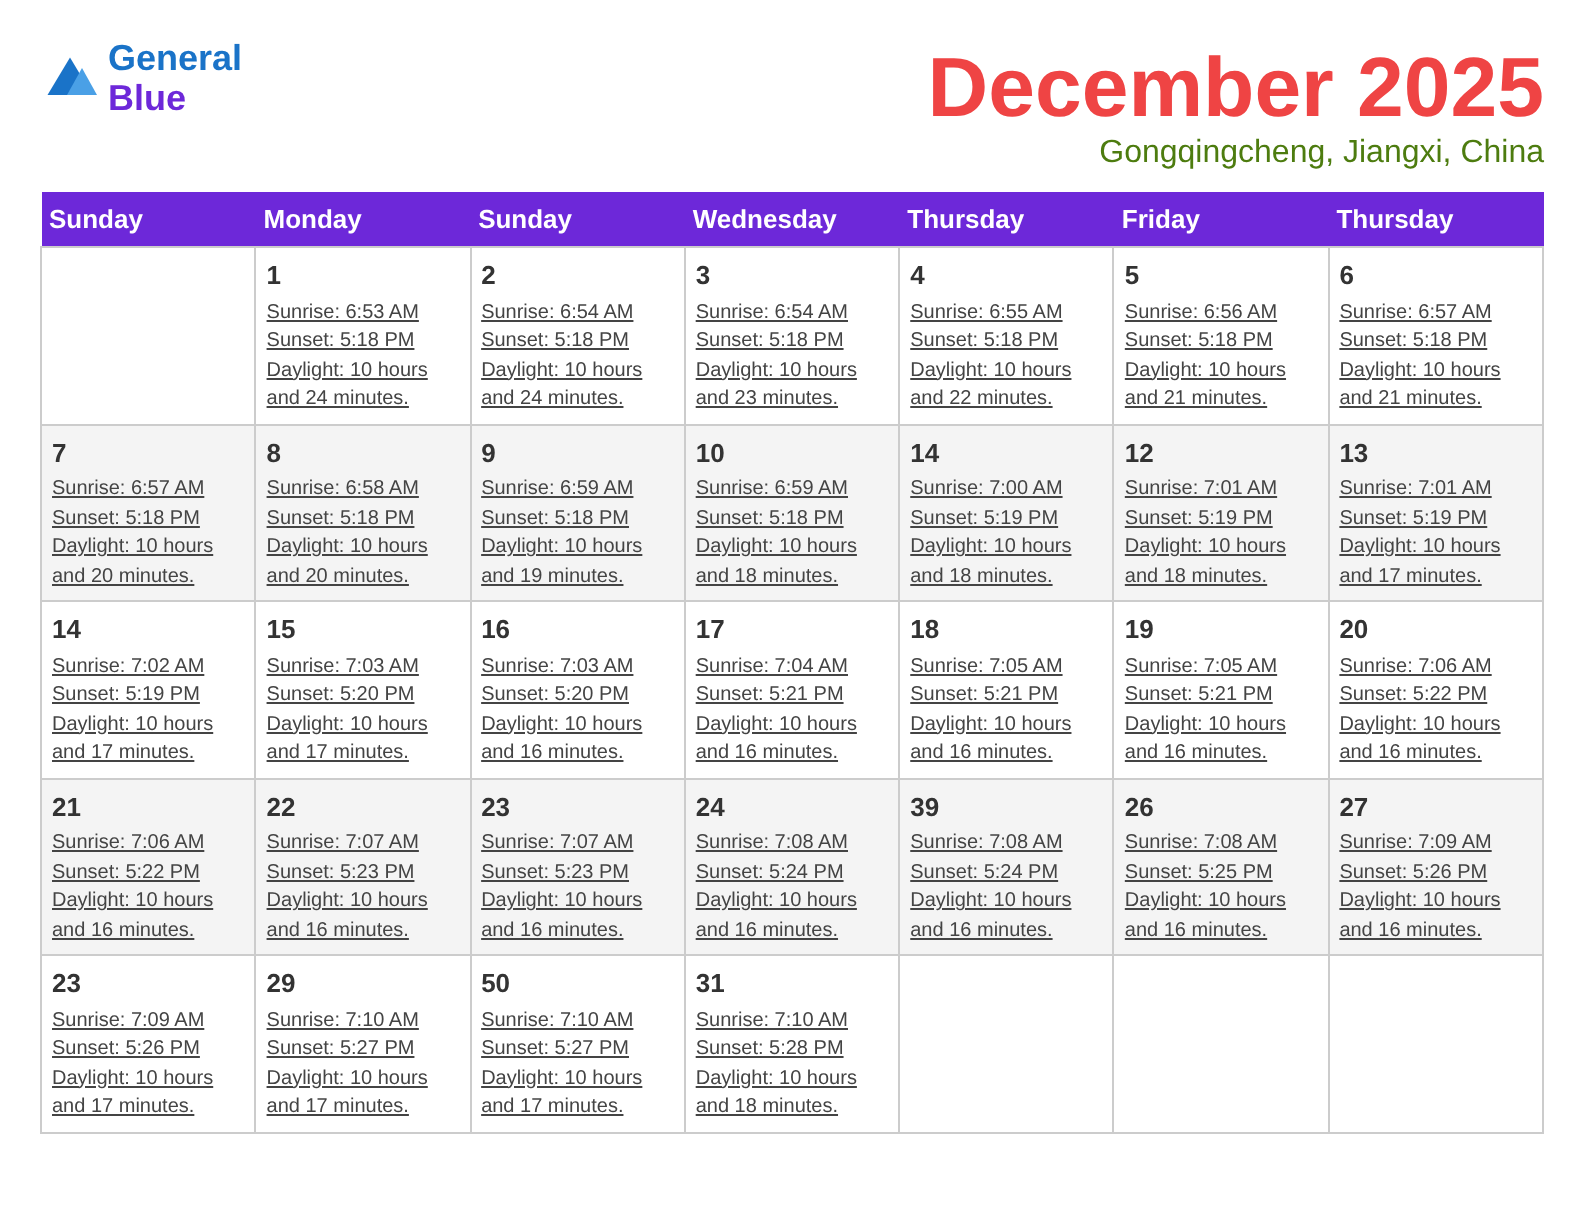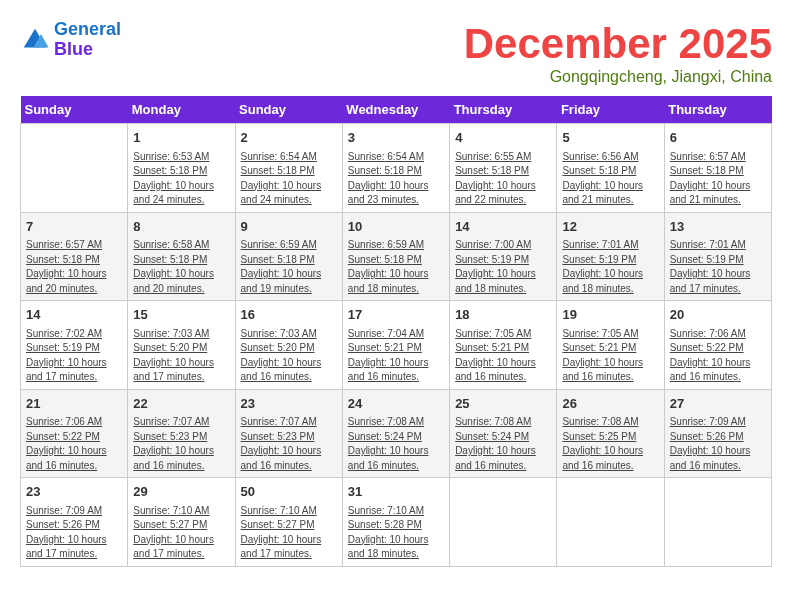--- a/index.html
+++ b/index.html
@@ -224,21 +224,21 @@
         </td>
         <td>
           <span class="day-number">23</span>
           <div class="day-info">Sunrise: 7:07 AM<br>Sunset: 5:23 PM<br>Daylight: 10 hours and 16 minutes.</div>
         </td>
         <td>
           <span class="day-number">24</span>
           <div class="day-info">Sunrise: 7:08 AM<br>Sunset: 5:24 PM<br>Daylight: 10 hours and 16 minutes.</div>
         </td>
         <td>
-          <span class="day-number">25</span>
+          <span class="day-number">39</span>
           <div class="day-info">Sunrise: 7:08 AM<br>Sunset: 5:24 PM<br>Daylight: 10 hours and 16 minutes.</div>
         </td>
         <td>
           <span class="day-number">26</span>
           <div class="day-info">Sunrise: 7:08 AM<br>Sunset: 5:25 PM<br>Daylight: 10 hours and 16 minutes.</div>
         </td>
         <td>
           <span class="day-number">27</span>
           <div class="day-info">Sunrise: 7:09 AM<br>Sunset: 5:26 PM<br>Daylight: 10 hours and 16 minutes.</div>
         </td>

